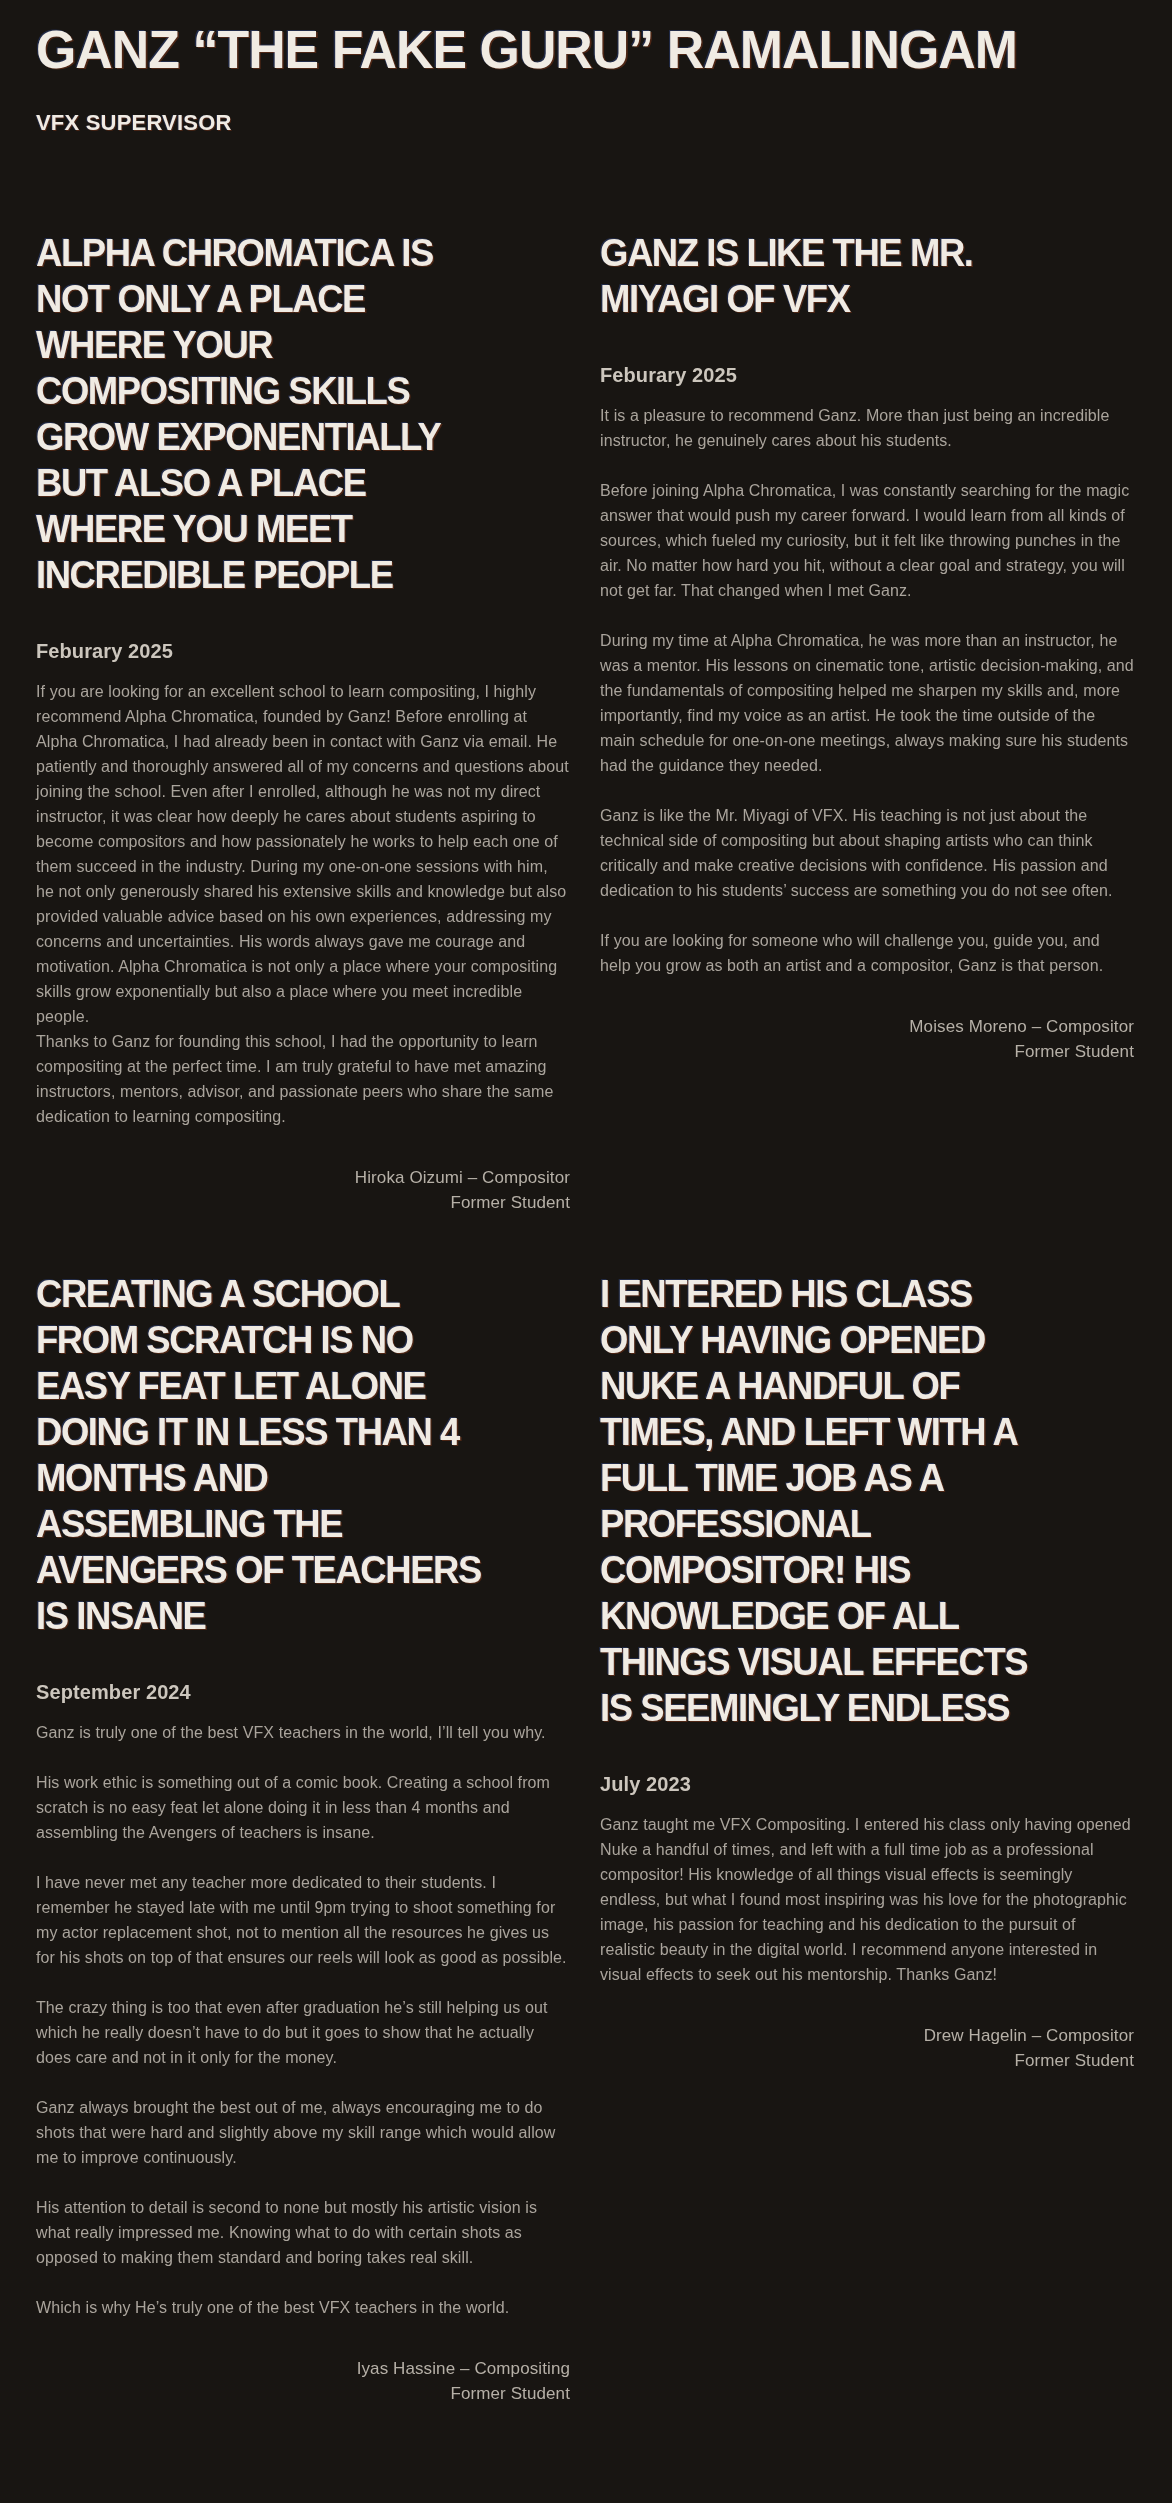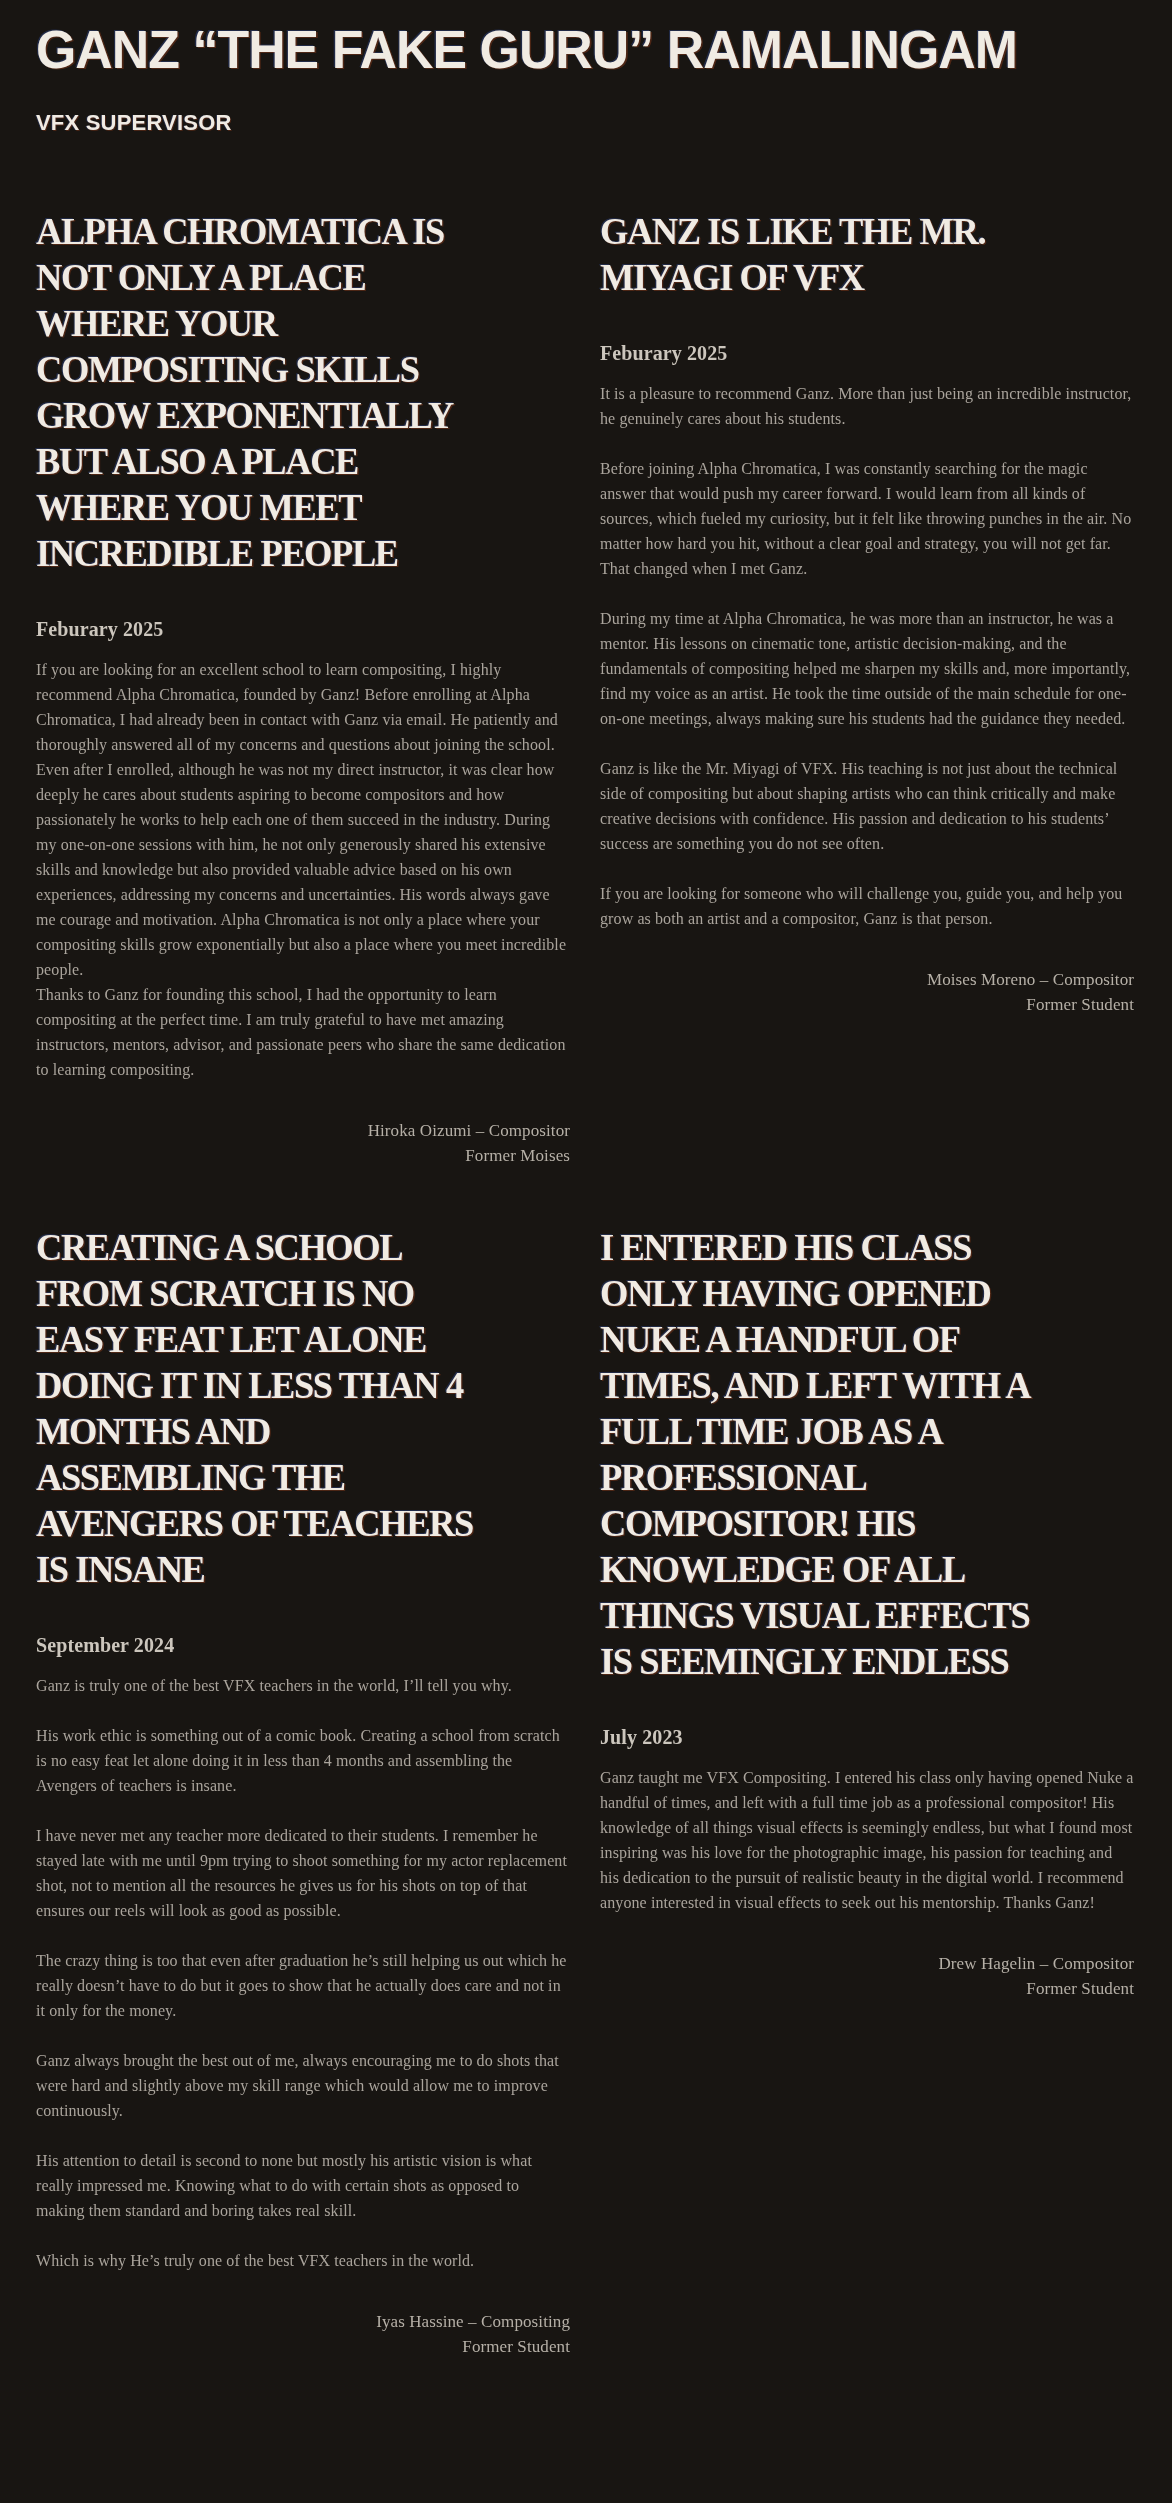--- a/index.html
+++ b/index.html
@@ -35,22 +35,21 @@
     letter-spacing: 0.2px;
     color: #f0ebe3;
     margin: 34px 0 0 0;
     text-shadow: 1px 0.6px 0 rgba(214, 84, 30, 0.25), -1px -0.5px 0 rgba(70, 120, 255, 0.2);
   }
   .testimonial-grid {
     display: grid;
     grid-template-columns: 1fr 1fr;
     column-gap: 30px;
     row-gap: 56px;
-    margin-top: 72px;
-    font-family: Liberation Serif, serif;
+    margin-top: 94px;
   }
   .card { min-width: 0; }
   .t-heading {
     font-size: 38px;
     font-weight: 700;
     letter-spacing: -1.5px;
     line-height: 46px;
     color: #f0ebe3;
     margin: 0;
     white-space: pre-line;
@@ -100,21 +99,21 @@
 WHERE YOUR
 COMPOSITING SKILLS
 GROW EXPONENTIALLY
 BUT ALSO A PLACE
 WHERE YOU MEET
 INCREDIBLE PEOPLE</h2>
     <div class="t-date">Feburary 2025</div>
     <div class="t-body">If you are looking for an excellent school to learn compositing, I highly recommend Alpha Chromatica, founded by Ganz! Before enrolling at Alpha Chromatica, I had already been in contact with Ganz via email. He patiently and thoroughly answered all of my concerns and questions about joining the school. Even after I enrolled, although he was not my direct instructor, it was clear how deeply he cares about students aspiring to become compositors and how passionately he works to help each one of them succeed in the industry. During my one-on-one sessions with him, he not only generously shared his extensive skills and knowledge but also provided valuable advice based on his own experiences, addressing my concerns and uncertainties. His words always gave me courage and motivation. Alpha Chromatica is not only a place where your compositing skills grow exponentially but also a place where you meet incredible people.
 Thanks to Ganz for founding this school, I had the opportunity to learn compositing at the perfect time. I am truly grateful to have met amazing instructors, mentors, advisor, and passionate peers who share the same dedication to learning compositing.</div>
     <div class="t-author">Hiroka Oizumi – Compositor
-Former Moises</div>
+Former Student</div>
   </article>
 
   <article class="card">
     <h2 class="t-heading">GANZ IS LIKE THE MR.
 MIYAGI OF VFX</h2>
     <div class="t-date">Feburary 2025</div>
     <div class="t-body">It is a pleasure to recommend Ganz. More than just being an incredible instructor, he genuinely cares about his students.
 
 Before joining Alpha Chromatica, I was constantly searching for the magic answer that would push my career forward. I would learn from all kinds of sources, which fueled my curiosity, but it felt like throwing punches in the air. No matter how hard you hit, without a clear goal and strategy, you will not get far. That changed when I met Ganz.
 

